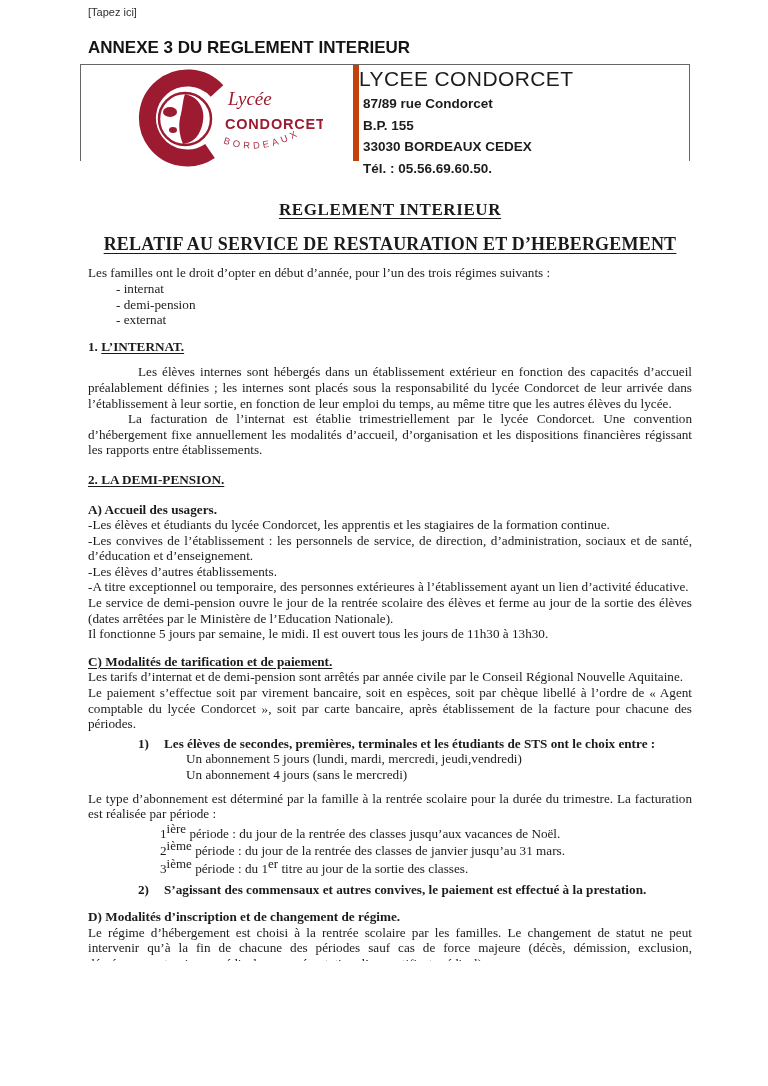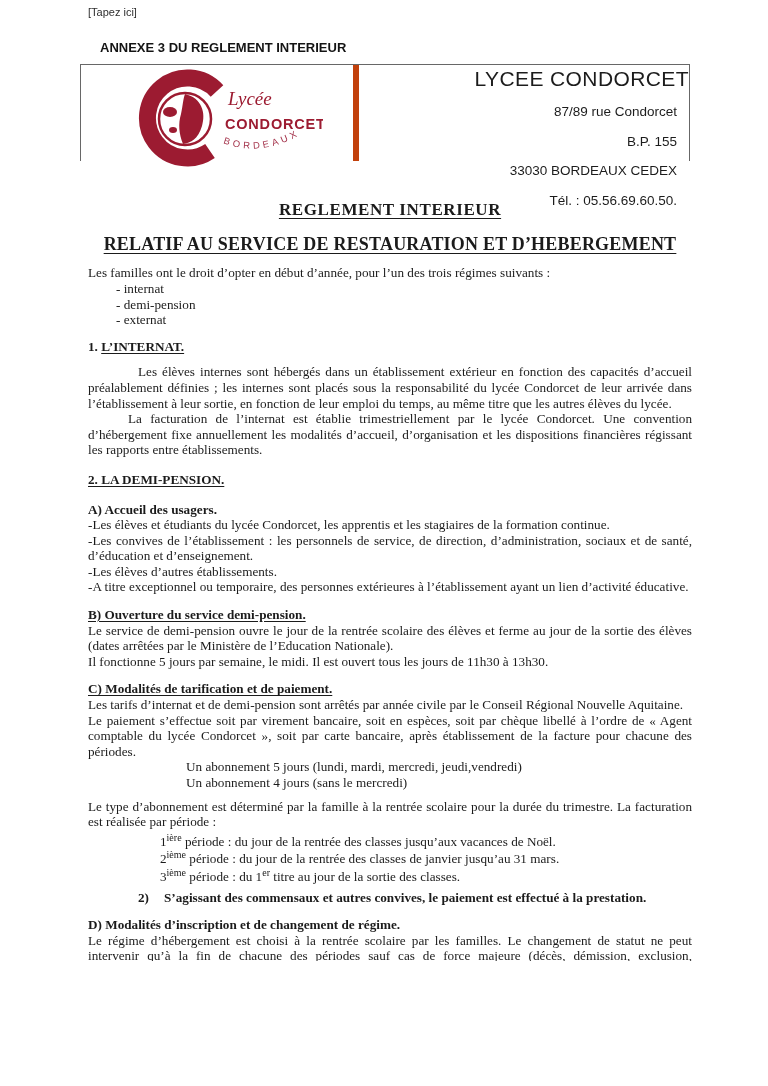--- a/index.html
+++ b/index.html
@@ -9,34 +9,34 @@
     box-sizing:border-box;
     padding:5px 76px 0 88px;
     background:#fff;
     overflow:hidden;
     color:#1b1b1b;
     font-family:"Liberation Serif", serif;
     font-size:13.2px;
     line-height:15.6px;
   }
   .tapez{font-family:"Liberation Sans", sans-serif;font-size:11px;color:#2f2f2f;margin:0;}
-  .annexe{font-family:"Liberation Sans", sans-serif;font-size:13px;font-weight:bold;color:#141414;margin:19px 0 0 12px;}
+  .annexe{font-family:"Liberation Sans", sans-serif;font-size:17px;font-weight:bold;color:#141414;margin:19px 0 0 0;}
 
   
   .school-table{
     margin:9px 0 0 -8px;width:608px;height:96px;display:flex;
     border-top:1px solid #676767;border-left:1px solid #676767;border-right:1px solid #676767;
   }
   .cell-logo{width:272px;border-right:6px solid #c2410c;position:relative;}
   .cell-addr{
-    flex:1;text-align:right;padding-top:1px;
+    flex:1;text-align:left;padding-top:1px;
     font-family:"Liberation Sans", sans-serif;color:#1c1c1c;
   }
   .addr-name{font-size:21px;line-height:25px;letter-spacing:.4px;margin:0;}
-  .addr-line{font-size:13.5px;line-height:17.5px;margin:12px;}
+  .addr-line{font-size:13.5px;line-height:17.5px;margin:4px;font-weight:bold;}
 
   .logo-svg{position:absolute;left:52px;top:4px;}
 
   .main-title{
     margin:41px 0 0 0;text-align:center;font-weight:bold;font-size:17px;
     text-decoration:underline;text-underline-offset:3px;letter-spacing:.6px;
   }
   .sub-title{
     margin:19px 0 0 0;text-align:center;font-weight:bold;font-size:18px;
     text-decoration:underline;text-underline-offset:3px;letter-spacing:.2px;
@@ -52,21 +52,21 @@
   .ind48{text-indent:50px;}
   .ind40{text-indent:40px;}
   .gap12{margin-top:12px;}
   .gap10{margin-top:10px;}
   .gap8{margin-top:8px;}
   .gap14{margin-top:14px;}
   .num-item{font-weight:bold;margin:4px 0 0 50px;}
   .num-label{display:inline-block;width:26px;}
   .abo{margin-left:98px;}
   .periods{margin:3px 0 0 72px;line-height:17.6px;}
-  sup{font-size:10px;line-height:0;}
+  sup{font-size:13px;line-height:0;}
   .pre{white-space:pre-wrap;}
 
   .footer-left{
     position:absolute;left:88px;top:1040px;
     font-family:"Liberation Serif", serif;font-weight:bold;font-style:italic;
     font-size:12.5px;line-height:15px;color:#701a75;
   }
   .footer-right{
     position:absolute;right:78px;top:1050px;
     font-family:"Liberation Serif", serif;font-size:12.5px;color:#151515;
@@ -125,28 +125,28 @@
   <p class="body-just ind40">La facturation de l’internat est établie trimestriellement par le lycée Condorcet. Une convention d’hébergement fixe annuellement les modalités d’accueil, d’organisation et les dispositions financières régissant les rapports entre établissements.</p>
 
   <p class="sec-head-u gap14">2. LA DEMI-PENSION.</p>
 
   <p class="sec-head gap14">A) Accueil des usagers.</p>
   <p class="body-just">-Les élèves et étudiants du lycée Condorcet, les apprentis et les stagiaires de la formation continue.</p>
   <p class="body-just">-Les convives de l’établissement : les personnels de service, de direction, d’administration, sociaux et de santé, d’éducation et d’enseignement.</p>
   <p class="body-just">-Les élèves d’autres établissements.</p>
   <p class="body-just">-A titre exceptionnel ou temporaire, des personnes extérieures à l’établissement ayant un lien d’activité éducative.</p>
 
-  <p class="sec-head-u gap12">B) Ouverture du service demi-pension.</p>
   <p class="body-just">Le service de demi-pension ouvre le jour de la rentrée scolaire des élèves et ferme au jour de la sortie des élèves (dates arrêtées par le Ministère de l’Education Nationale).</p>
   <p>Il fonctionne 5 jours par semaine, le midi. Il est ouvert tous les jours de 11h30 à 13h30.</p>
 
   <p class="sec-head-u gap12">C) Modalités de tarification et de paiement.</p>
   <p>Les tarifs d’internat et de demi-pension sont arrêtés par année civile par le Conseil Régional Nouvelle Aquitaine.</p>
   <p class="body-just">Le paiement s’effectue soit par virement bancaire, soit en espèces, soit par chèque libellé à l’ordre de « Agent comptable du lycée Condorcet », soit par carte bancaire, après établissement de la facture pour chacune des périodes.</p>
 
+  <p class="num-item"><span class="num-label">1)</span><span>Les élèves de secondes, premières, terminales et les étudiants de STS ont le choix entre :</span></p>
   <p class="abo">Un abonnement 5 jours (lundi, mardi, mercredi, jeudi,vendredi)</p>
   <p class="abo">Un abonnement 4 jours (sans le mercredi)</p>
 
   <p class="body-just gap8">Le type d’abonnement est déterminé par la famille à la rentrée scolaire pour la durée du trimestre. La facturation est réalisée par période :</p>
 
   <div class="periods">
     <p><span>1</span><sup>ière</sup><span class="pre"> période : du jour de la rentrée des classes jusqu’aux vacances de Noël.</span></p>
     <p><span>2</span><sup>ième</sup><span class="pre"> période : du jour de la rentrée des classes de janvier jusqu’au 31 mars.</span></p>
     <p><span>3</span><sup>ième</sup><span class="pre"> période : du 1</span><sup>er</sup><span class="pre"> titre au jour de la sortie des classes.</span></p>
   </div>

